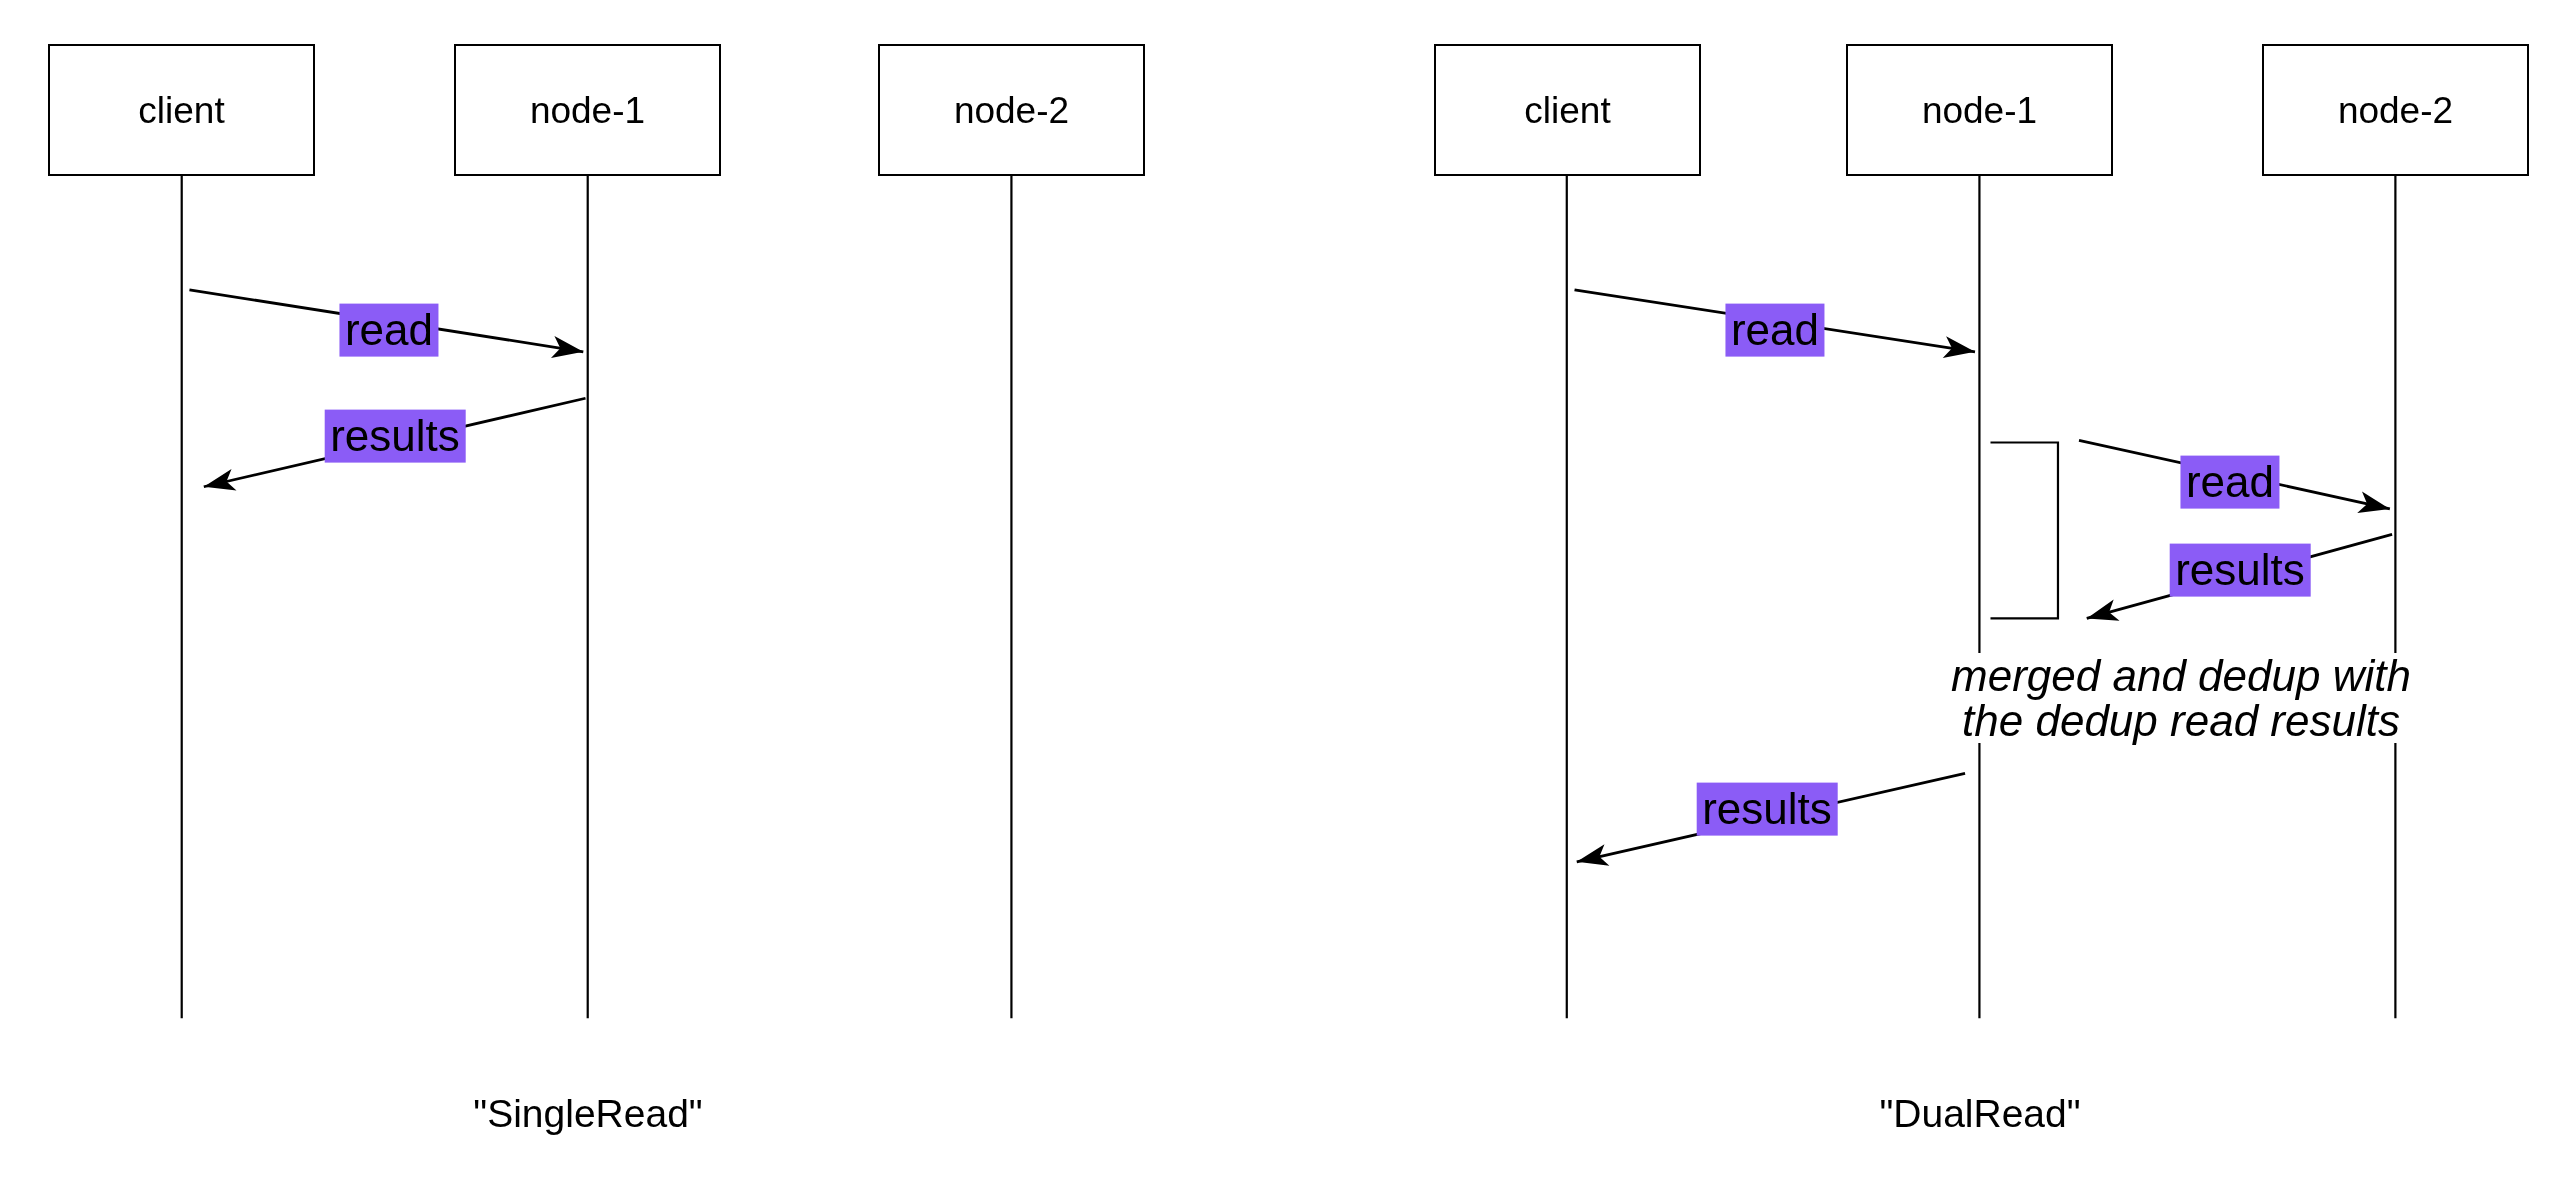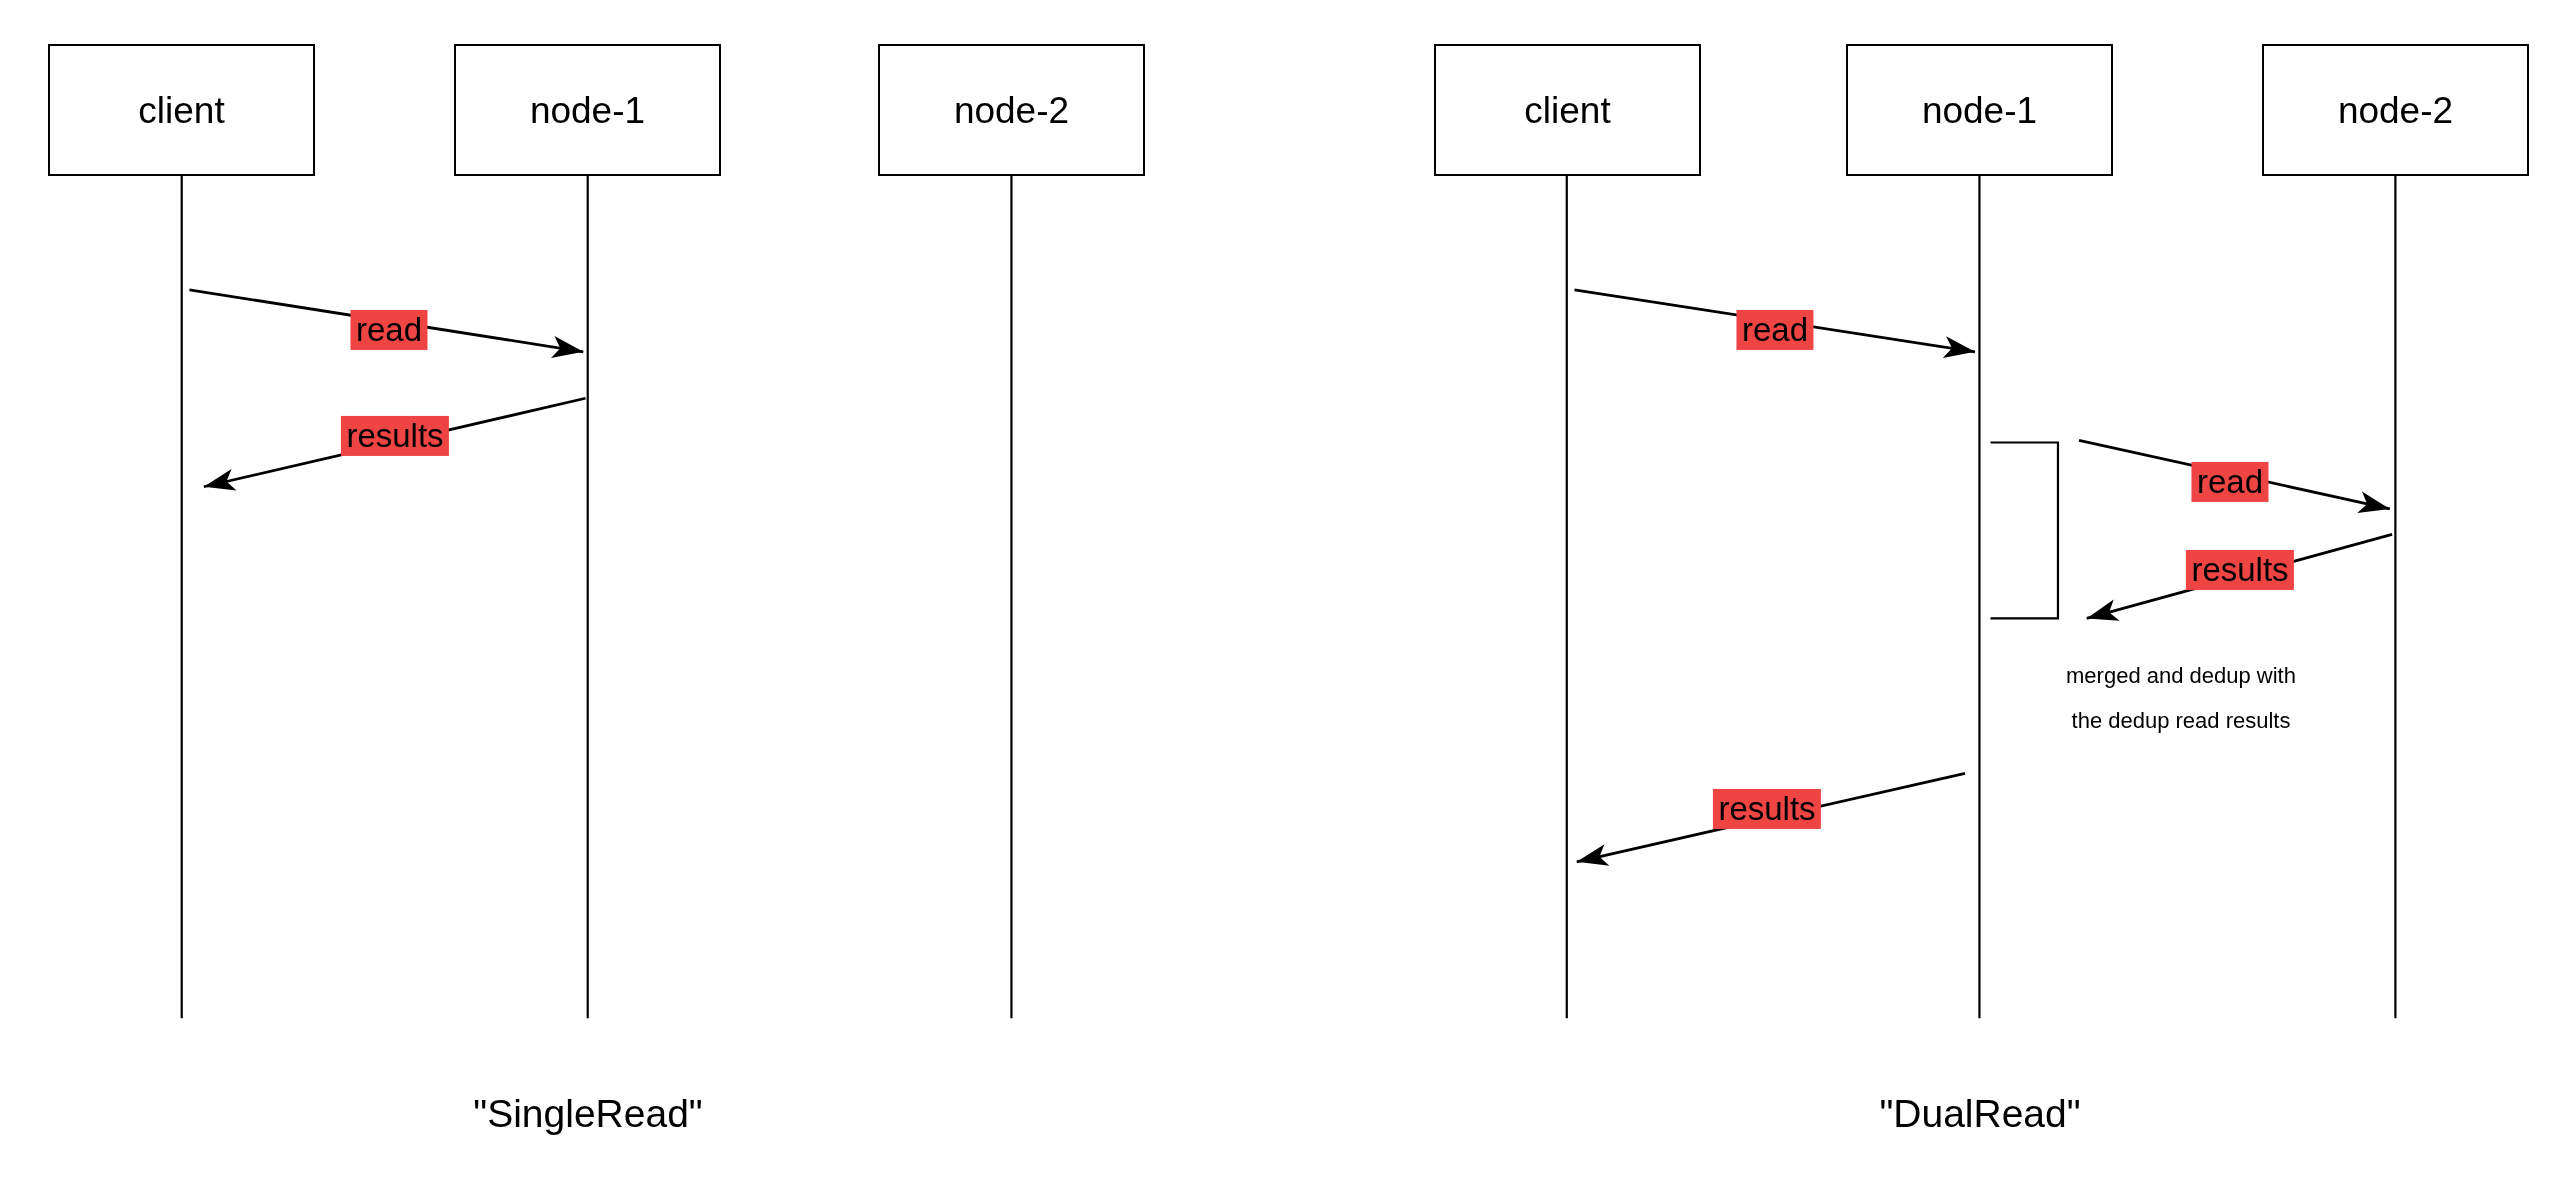--- a/index.html
+++ b/index.html
@@ -33,34 +33,35 @@
     display: flex;
     align-items: center;
     justify-content: center;
     font-size: 37px;
     line-height: 1;
     white-space: nowrap;
   }
   .msg-label {
     position: absolute;
     transform: translate(-50%, -50%);
-    background: #ef4444;
+    background: #8b5cf6;
     padding: 1.1px 5.5px;
-    font-size: 33px;
+    font-size: 44px;
     line-height: 1.15;
     white-space: nowrap;
   }
   .note {
     position: absolute;
     transform: translateX(-50%);
     text-align: center;
-    font-size: 22px;
+    font-size: 44px;
     line-height: 45px;
     white-space: nowrap;
     background: #ffffff;
+    font-style: italic;
   }
   .caption {
     position: absolute;
     transform: translateX(-50%);
     font-size: 39px;
     line-height: 1;
     white-space: nowrap;
   }
 </style>
 </head>

